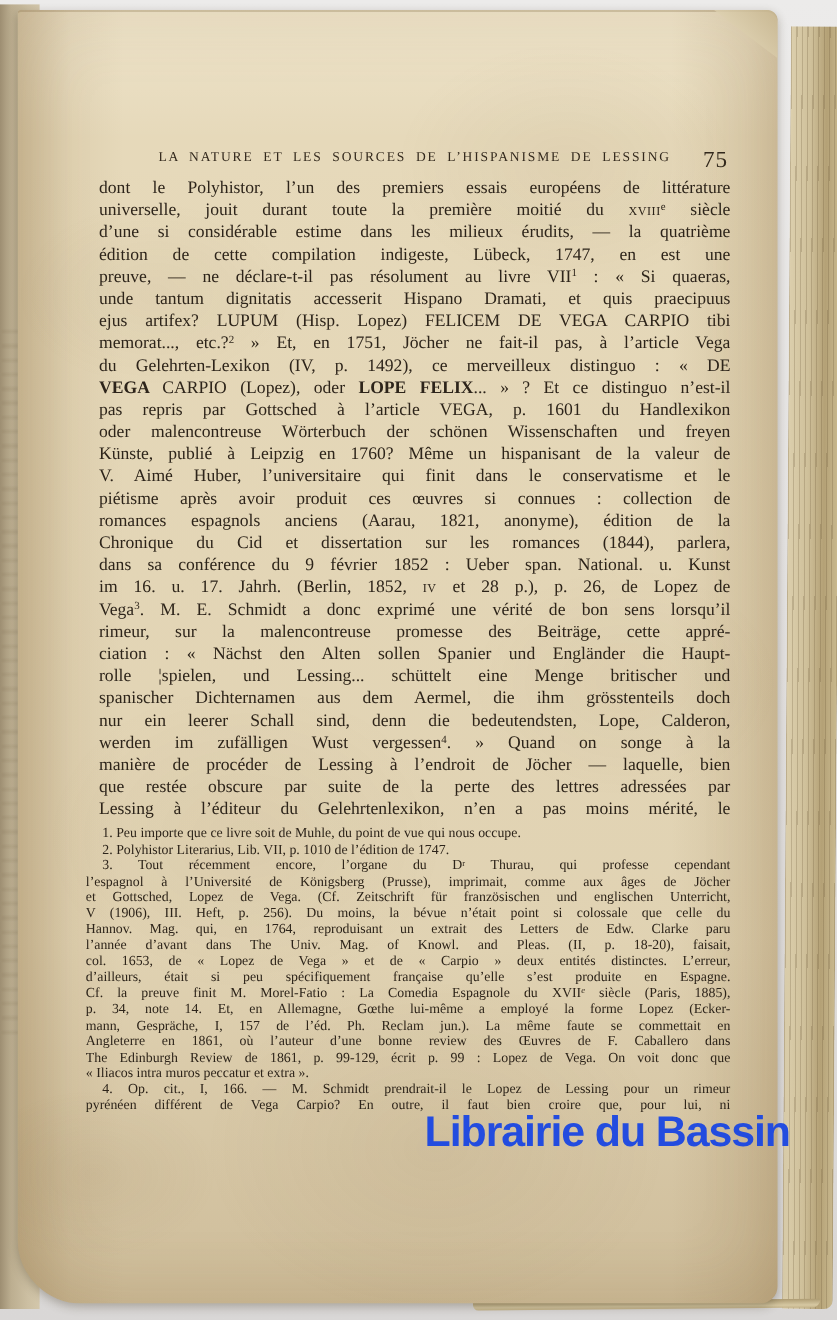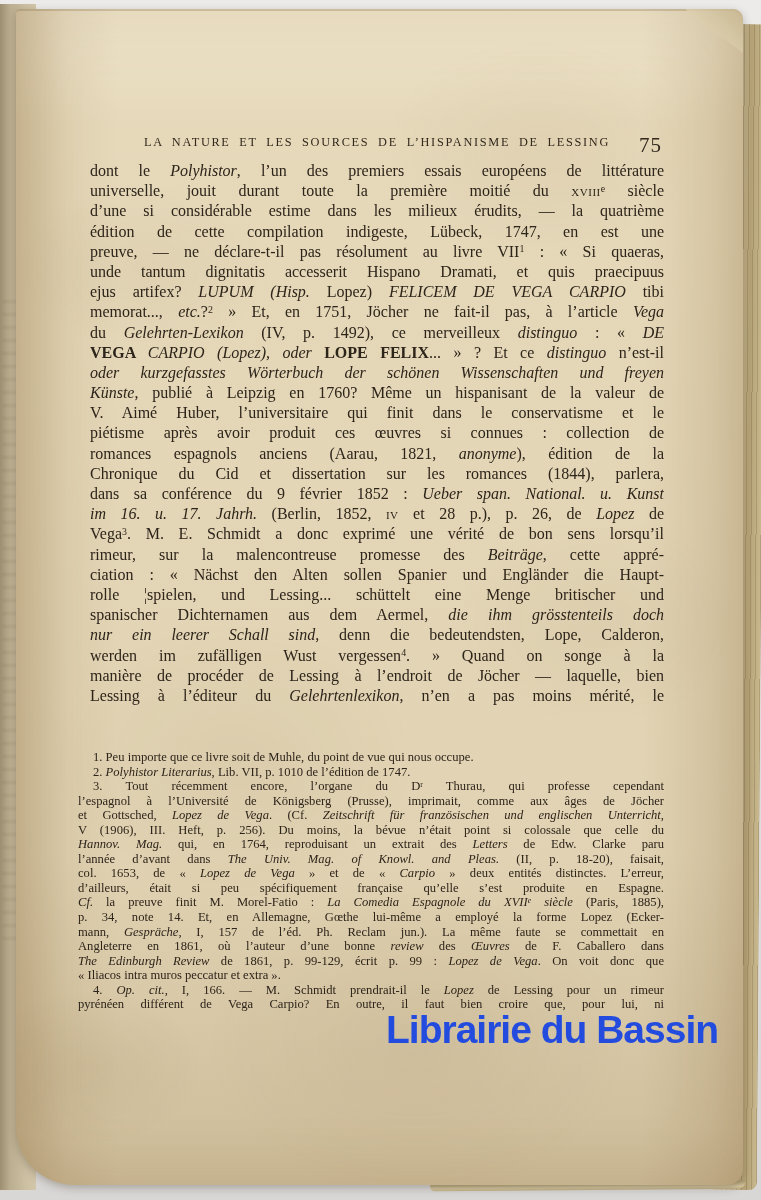--- a/index.html
+++ b/index.html
@@ -38,21 +38,20 @@
     border-radius:0 0 10px 6px;transform:rotate(-.5deg);
   }
   .page{
     position:absolute;left:16px;top:9px;width:691px;height:1176px;
     border-radius:3px 10px 16px 58px;
     background:
       linear-gradient(90deg,rgba(135,105,60,.30) 0%,rgba(135,105,60,.08) 7%,rgba(135,105,60,0) 14%,rgba(135,105,60,0) 86%,rgba(135,105,60,.14) 96%,rgba(135,105,60,.24) 100%),
       linear-gradient(180deg,rgba(255,250,238,.30) 0%,rgba(135,105,60,0) 10%,rgba(135,105,60,.06) 72%,rgba(135,105,60,.22) 95%,rgba(135,105,60,.30) 100%),
       #e6d9ba;
     box-shadow:inset 0 0 70px rgba(150,120,70,.16), inset 0 2px 0 rgba(120,95,55,.25), 0 3px 9px rgba(60,50,30,.30);
-    padding-left:36px;
   }
   .page-texture{
     position:absolute;inset:0;border-radius:inherit;pointer-events:none;
     background:
       radial-gradient(180px 120px at 18% 22%,rgba(120,92,50,.05),rgba(0,0,0,0) 70%),
       radial-gradient(220px 160px at 72% 12%,rgba(120,92,50,.06),rgba(0,0,0,0) 70%),
       radial-gradient(260px 200px at 30% 64%,rgba(120,92,50,.05),rgba(0,0,0,0) 70%),
       radial-gradient(200px 150px at 80% 52%,rgba(120,92,50,.05),rgba(0,0,0,0) 70%),
       radial-gradient(300px 220px at 55% 88%,rgba(120,92,50,.07),rgba(0,0,0,0) 70%),
       radial-gradient(160px 110px at 10% 90%,rgba(120,92,50,.08),rgba(0,0,0,0) 70%);
@@ -72,21 +71,21 @@
     color:#32281c;
   }
   .page-num{position:absolute;right:2px;top:-2px;font-size:21px;letter-spacing:1px;color:#32281c;}
 
   .body-text{position:absolute;left:74px;top:152px;width:574px;font-size:16px;}
   .bl{height:20.2px;line-height:20.2px;text-align:justify;text-align-last:justify;overflow:hidden;white-space:nowrap0;}
   .footnotes{position:absolute;left:62px;top:741px;width:586px;font-size:12.6px;}
   .fl{height:14.55px;line-height:14.55px;text-align:justify;text-align-last:justify;overflow:hidden;}
   .ind{text-indent:15px;}
   .last{text-align-last:left;}
-  .i{font-style:italic;}
+  .i{}
   .b{font-weight:bold;}
   .sc{font-variant:small-caps;letter-spacing:.5px;}
   .sup{font-size:62%;position:relative;top:-.45em;}
   .i.sup,.isup{font-style:italic;font-size:62%;position:relative;top:-.45em;}
 
   .watermark{
     position:absolute;left:386px;top:1008px;white-space:nowrap;
     font-family:"Liberation Sans","DejaVu Sans",sans-serif;
     font-size:39px;letter-spacing:-1px;font-weight:bold;opacity:.96;
   }
@@ -115,36 +114,38 @@
           <div class="bl"><span>dont le </span><span class="i">Polyhistor</span><span>, l’un des premiers essais européens de littérature</span></div>
           <div class="bl"><span>universelle, jouit durant toute la première moitié du </span><span class="sc">xviii</span><span class="sup">e</span><span> siècle</span></div>
           <div class="bl"><span>d’une si considérable estime dans les milieux érudits, — la quatrième</span></div>
           <div class="bl"><span>édition de cette compilation indigeste, Lübeck, 1747, en est une</span></div>
           <div class="bl"><span>preuve, — ne déclare-t-il pas résolument au livre VII</span><span class="sup">1</span><span> : « Si quaeras,</span></div>
           <div class="bl"><span>unde tantum dignitatis accesserit Hispano Dramati, et quis praecipuus</span></div>
           <div class="bl"><span>ejus artifex? </span><span class="i">LUPUM (Hisp.</span><span> Lopez) </span><span class="i">FELICEM DE VEGA CARPIO</span><span> tibi</span></div>
           <div class="bl"><span>memorat..., </span><span class="i">etc.</span><span>?</span><span class="sup">2</span><span> » Et, en 1751, Jöcher ne fait-il pas, à l’article </span><span class="i">Vega</span></div>
           <div class="bl"><span>du </span><span class="i">Gelehrten-Lexikon</span><span> (IV, p. 1492), ce merveilleux </span><span class="i">distinguo</span><span> : « </span><span class="i">DE</span></div>
           <div class="bl"><span class="b">VEGA </span><span class="i">CARPIO (Lopez), oder </span><span class="b">LOPE FELIX</span><span>... » ? Et ce </span><span class="i">distinguo</span><span> n’est-il</span></div>
-          <div class="bl"><span class="i">oder kurzgefasstes Wörterbuch der schönen Wissenschaften und freyen</span></div>
+          <div class="bl"><span>pas repris par Gottsched à l’article </span><span class="i">VEGA</span><span>, p. 1601 du </span><span class="i">Handlexikon</span></div>
+          <div class="bl"><span class="i">oder malencontreuse Wörterbuch der schönen Wissenschaften und freyen</span></div>
           <div class="bl"><span class="i">Künste</span><span>, publié à Leipzig en 1760? Même un hispanisant de la valeur de</span></div>
           <div class="bl"><span>V. Aimé Huber, l’universitaire qui finit dans le conservatisme et le</span></div>
           <div class="bl"><span>piétisme après avoir produit ces œuvres si connues : collection de</span></div>
           <div class="bl"><span>romances espagnols anciens (Aarau, 1821, </span><span class="i">anonyme</span><span>), édition de la</span></div>
           <div class="bl"><span>Chronique du Cid et dissertation sur les romances (1844), parlera,</span></div>
           <div class="bl"><span>dans sa conférence du 9 février 1852 : </span><span class="i">Ueber span. National. u. Kunst</span></div>
           <div class="bl"><span class="i">im 16. u. 17. Jahrh.</span><span> (Berlin, 1852, </span><span class="sc">iv</span><span> et 28 p.), p. 26, de </span><span class="i">Lopez</span><span> de</span></div>
           <div class="bl"><span>Vega</span><span class="sup">3</span><span>. M. E. Schmidt a donc exprimé une vérité de bon sens lorsqu’il</span></div>
           <div class="bl"><span>rimeur, sur la malencontreuse promesse des </span><span class="i">Beiträge</span><span>, cette appré-</span></div>
           <div class="bl"><span>ciation : « Nächst den Alten sollen Spanier und Engländer die Haupt-</span></div>
           <div class="bl"><span>rolle ¦spielen, und Lessing... schüttelt eine Menge britischer und</span></div>
           <div class="bl"><span>spanischer Dichternamen aus dem Aermel, </span><span class="i">die ihm grösstenteils doch</span></div>
           <div class="bl"><span class="i">nur ein leerer Schall sind</span><span>, denn die bedeutendsten, Lope, Calderon,</span></div>
           <div class="bl"><span>werden im zufälligen Wust vergessen</span><span class="sup">4</span><span>. » Quand on songe à la</span></div>
           <div class="bl"><span>manière de procéder de Lessing à l’endroit de Jöcher — laquelle, bien</span></div>
+          <div class="bl"><span>que restée obscure par suite de la perte des lettres adressées par</span></div>
           <div class="bl"><span>Lessing à l’éditeur du </span><span class="i">Gelehrtenlexikon</span><span>, n’en a pas moins mérité, le</span></div>
         </div>
 
       <div class="footnotes" id="footnotes">
           <div class="fl ind last"><span>1. Peu importe que ce livre soit de Muhle, du point de vue qui nous occupe.</span></div>
           <div class="fl ind last"><span>2. </span><span class="i">Polyhistor Literarius</span><span>, Lib. VII, p. 1010 de l’édition de 1747.</span></div>
           <div class="fl ind"><span>3. Tout récemment encore, l’organe du D</span><span class="sup">r</span><span> Thurau, qui professe cependant</span></div>
           <div class="fl"><span>l’espagnol à l’Université de Königsberg (Prusse), imprimait, comme aux âges de Jöcher</span></div>
           <div class="fl"><span>et Gottsched, </span><span class="i">Lopez de Vega</span><span>. (Cf. </span><span class="i">Zeitschrift für französischen und englischen Unterricht</span><span>,</span></div>
           <div class="fl"><span>V (1906), III. Heft, p. 256). Du moins, la bévue n’était point si colossale que celle du</span></div>

